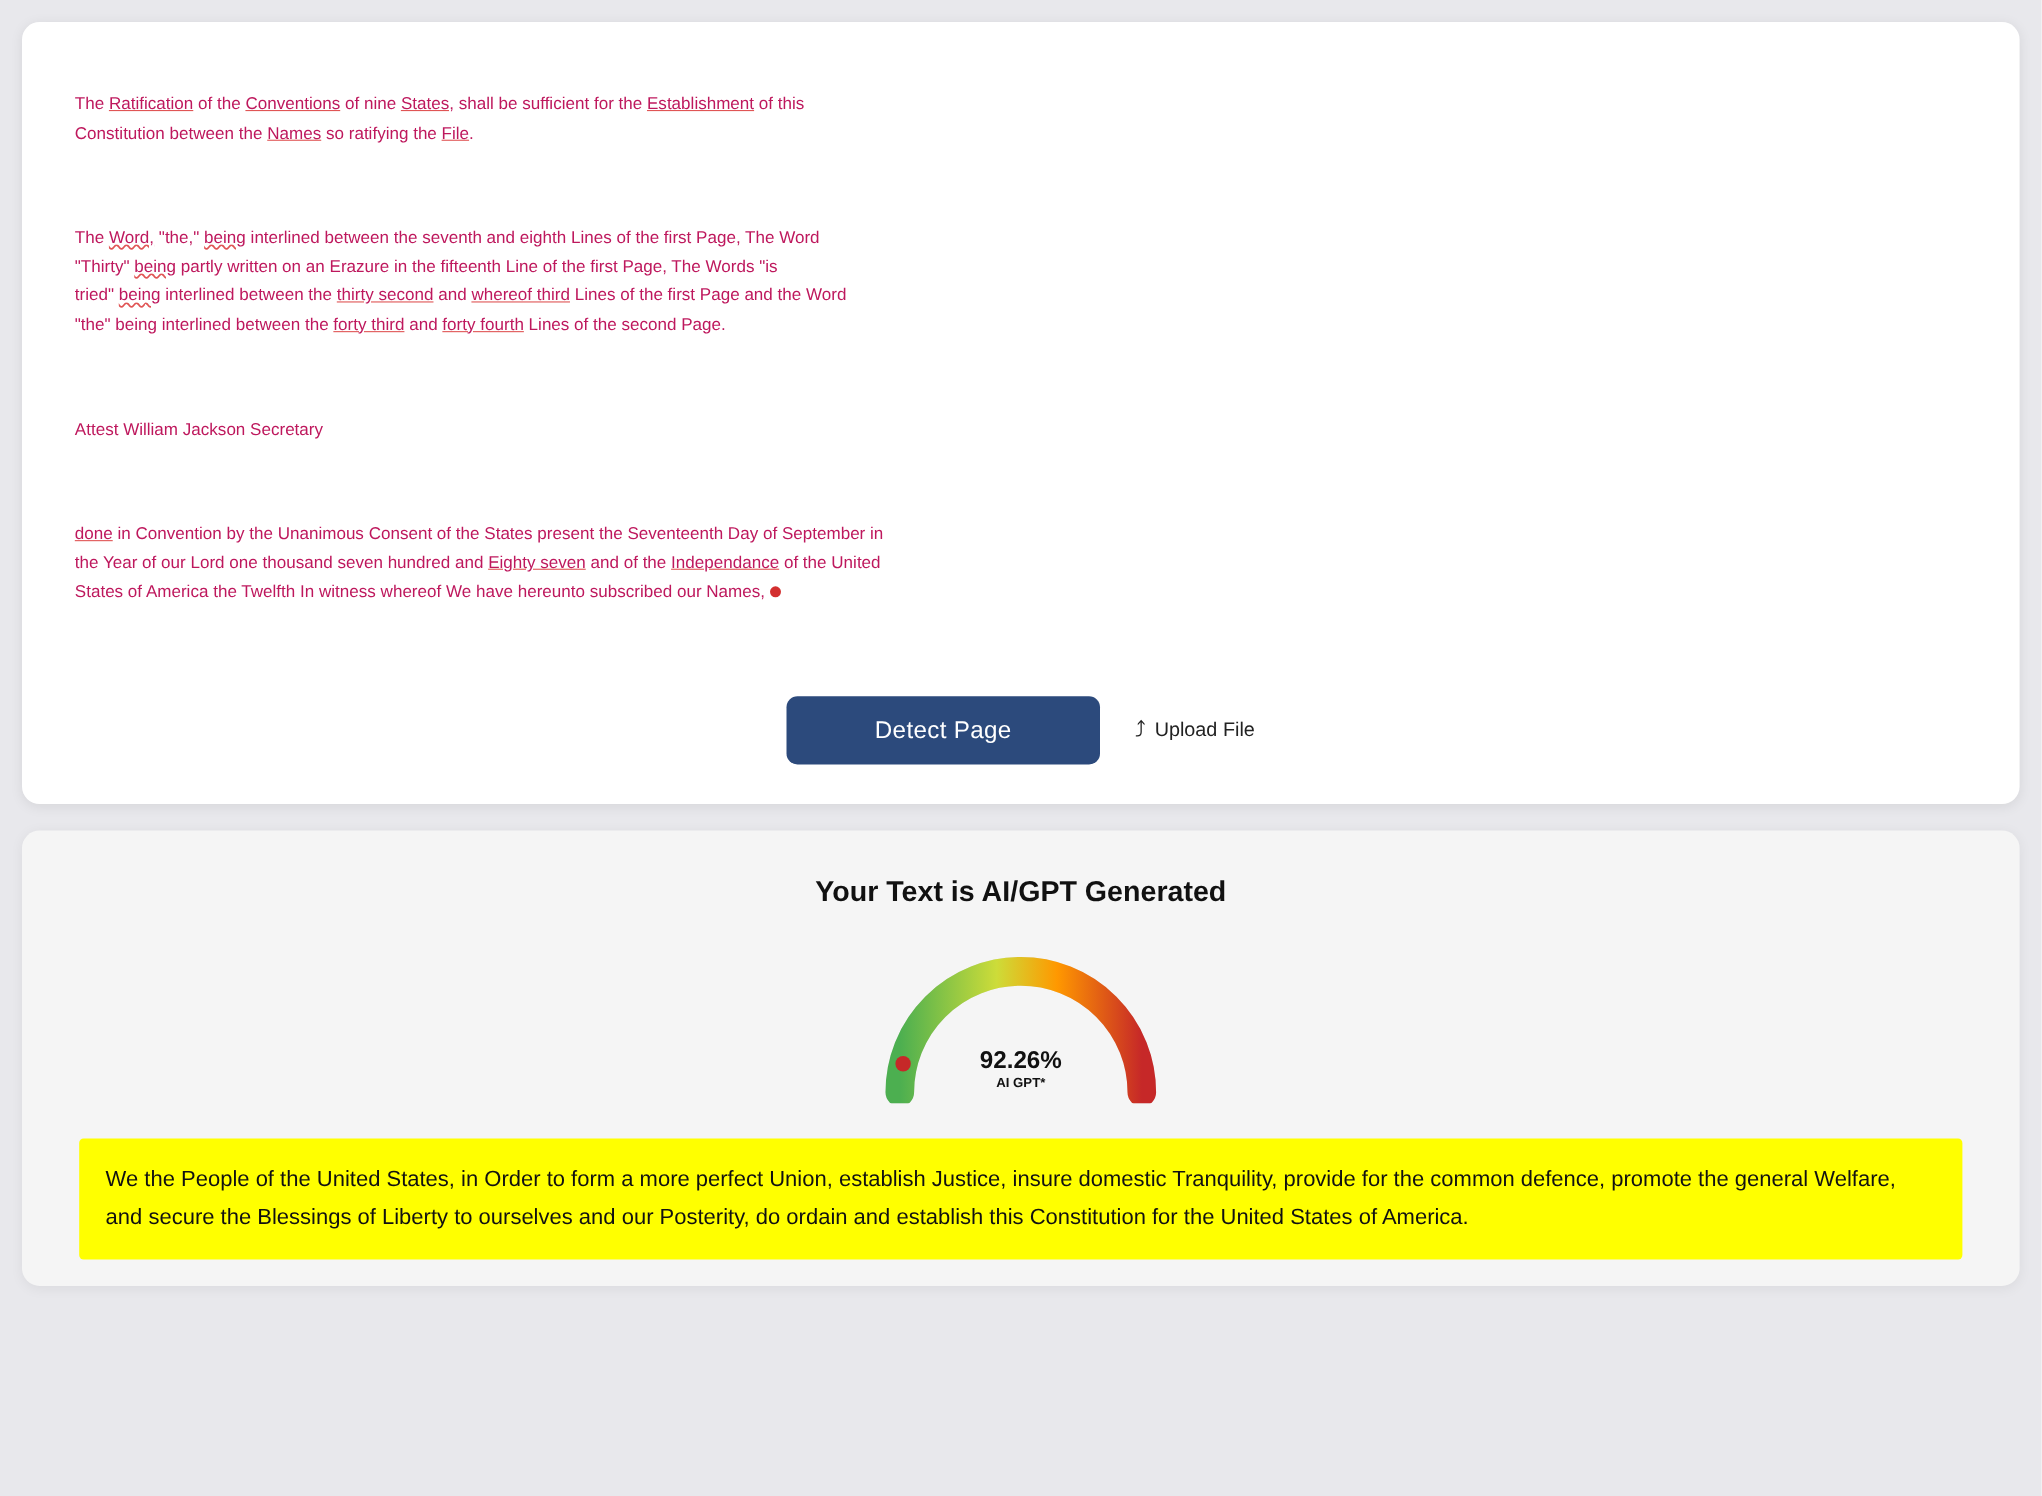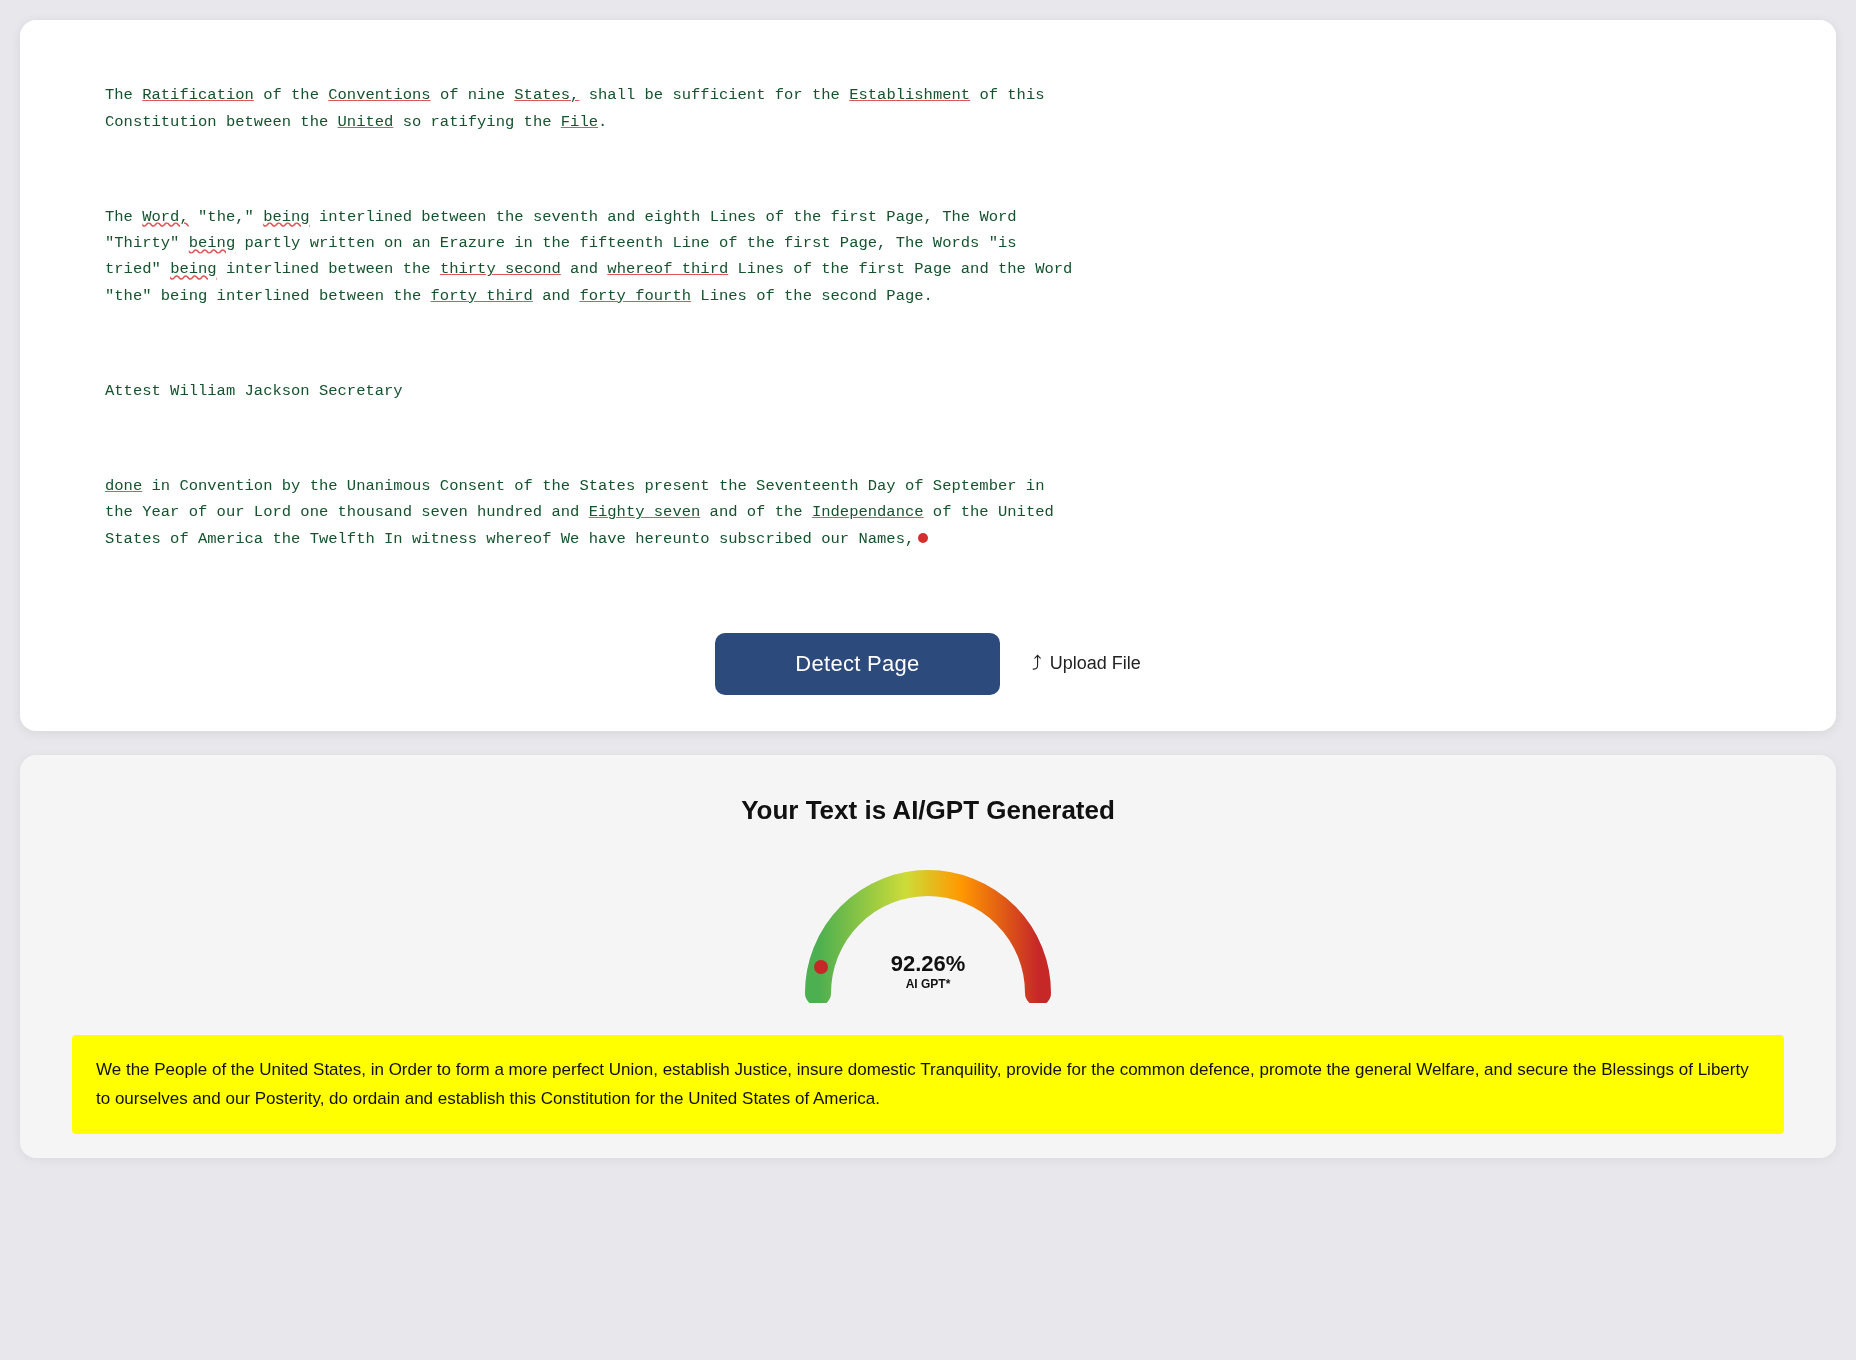--- a/index.html
+++ b/index.html
@@ -15,25 +15,24 @@
       border-radius: 16px;
       padding: 36px 48px;
       margin-bottom: 24px;
       box-shadow: 0 2px 12px rgba(0,0,0,0.08);
     }
 
     
     .text-content {
       font-size: 15.5px;
       line-height: 1.7;
-      color: #14532d;
+      color: #be185d;
       white-space: pre-wrap;
       word-wrap: break-word;
-      font-family: Liberation Mono, monospace;
-      margin-left: 37px;
+      font-family: Liberation Sans, sans-serif;
     }
 
     .underline-red {
       text-decoration: underline;
       text-decoration-color: #e05555;
       text-decoration-style: wavy;
     }
 
     .underline-plain {
       text-decoration: underline;
@@ -143,38 +142,38 @@
       font-size: 12px;
       font-weight: 700;
       color: #111;
       display: block;
     }
 
     
     .highlighted-text {
       background: #ffff00;
       font-family: sans-serif;
-      font-size: 17px;
+      font-size: 20px;
       line-height: 1.75;
       color: #111;
       padding: 20px 24px;
       border-radius: 4px;
       margin: 0 4px;
     }
 
     p { margin-bottom: 16px; }
     p:last-child { margin-bottom: 0; }
   </style>
 </head>
 <body>
 
 <div class="card">
   <div class="text-content">
 <p>The <span class="underline-plain">Ratification</span> of the <span class="underline-plain">Conventions</span> of nine <span class="underline-plain">States,</span> shall be sufficient for the <span class="underline-plain">Establishment</span> of this
-Constitution between the <span class="underline-plain">United</span> so ratifying the <span class="underline-plain">File</span>.</p>
+Constitution between the <span class="underline-plain">Names</span> so ratifying the <span class="underline-plain">File</span>.</p>
 
 <p>The <span class="underline-red">Word,</span> "the," <span class="underline-red">being</span> interlined between the seventh and eighth Lines of the first Page, The Word
 "Thirty" <span class="underline-red">being</span> partly written on an Erazure in the fifteenth Line of the first Page, The Words "is
 tried" <span class="underline-red">being</span> interlined between the <span class="underline-plain">thirty second</span> and <span class="underline-plain">whereof third</span> Lines of the first Page and the Word
 "the" being interlined between the <span class="underline-plain">forty third</span> and <span class="underline-plain">forty fourth</span> Lines of the second Page.</p>
 
 <p>Attest William Jackson Secretary</p>
 
 <p><span class="underline-plain">done</span> in Convention by the Unanimous Consent of the States present the Seventeenth Day of September in
 the Year of our Lord one thousand seven hundred and <span class="underline-plain">Eighty seven</span> and of the <span class="underline-plain">Independance</span> of the United

